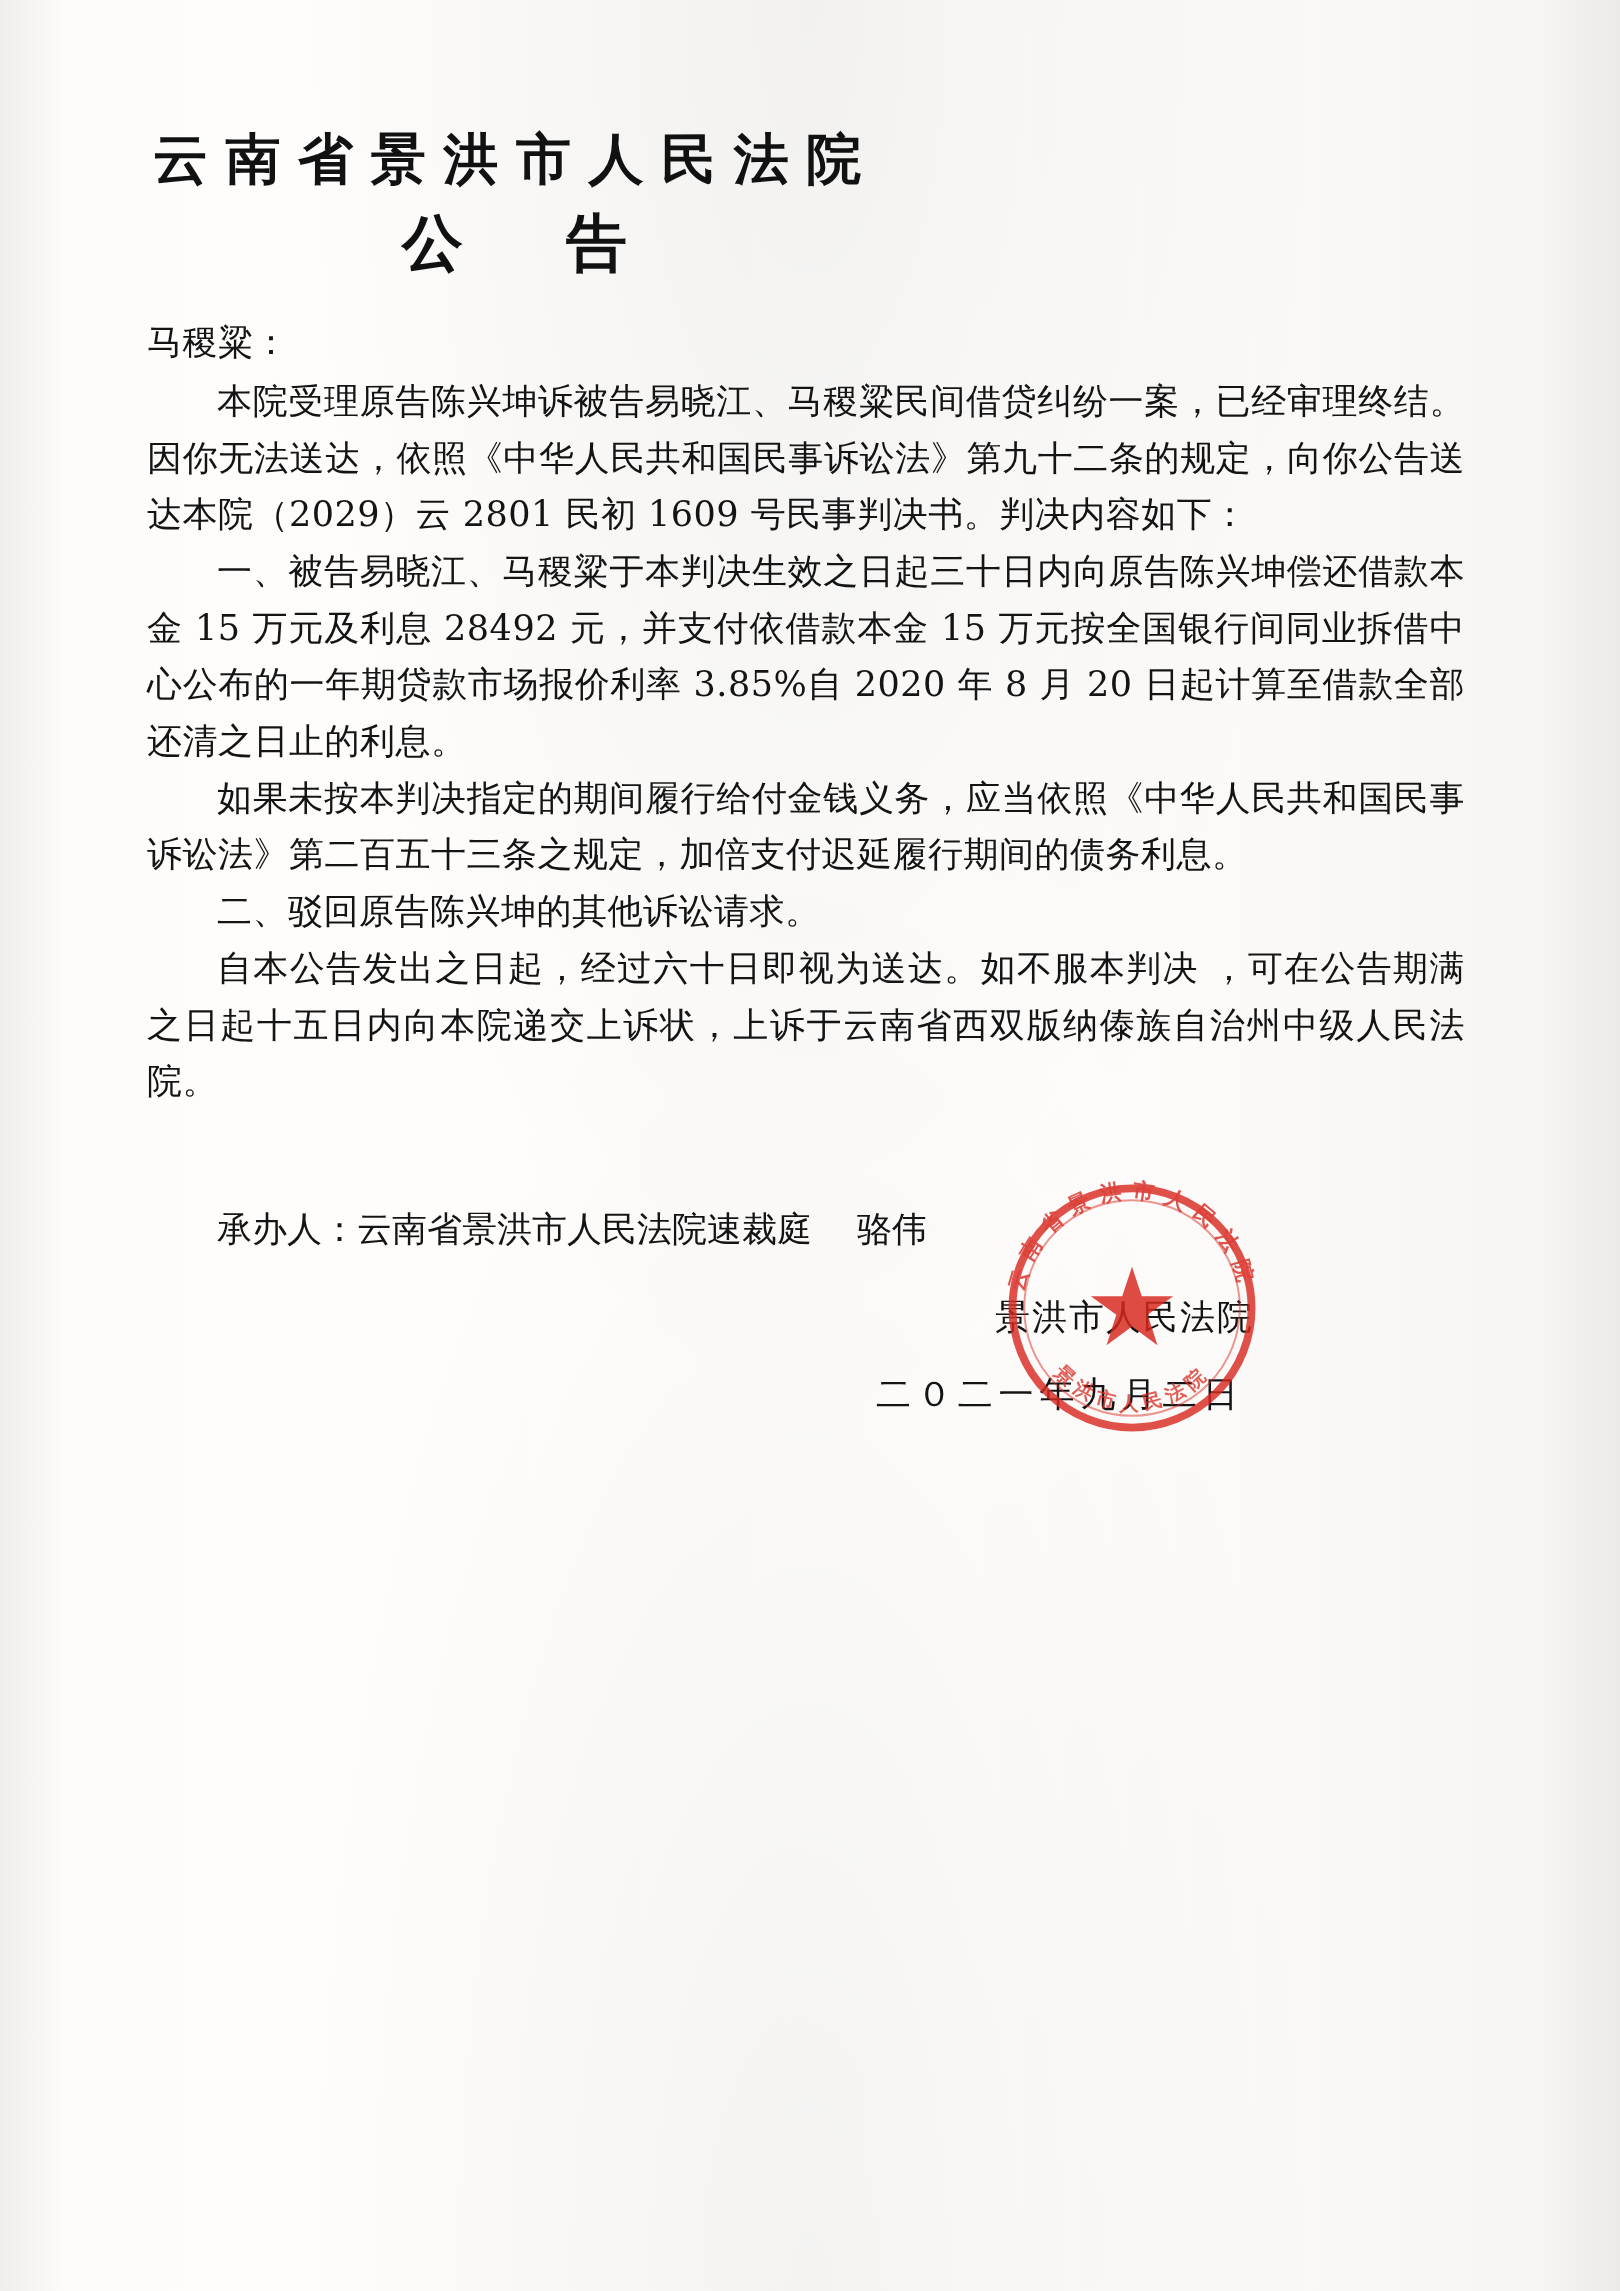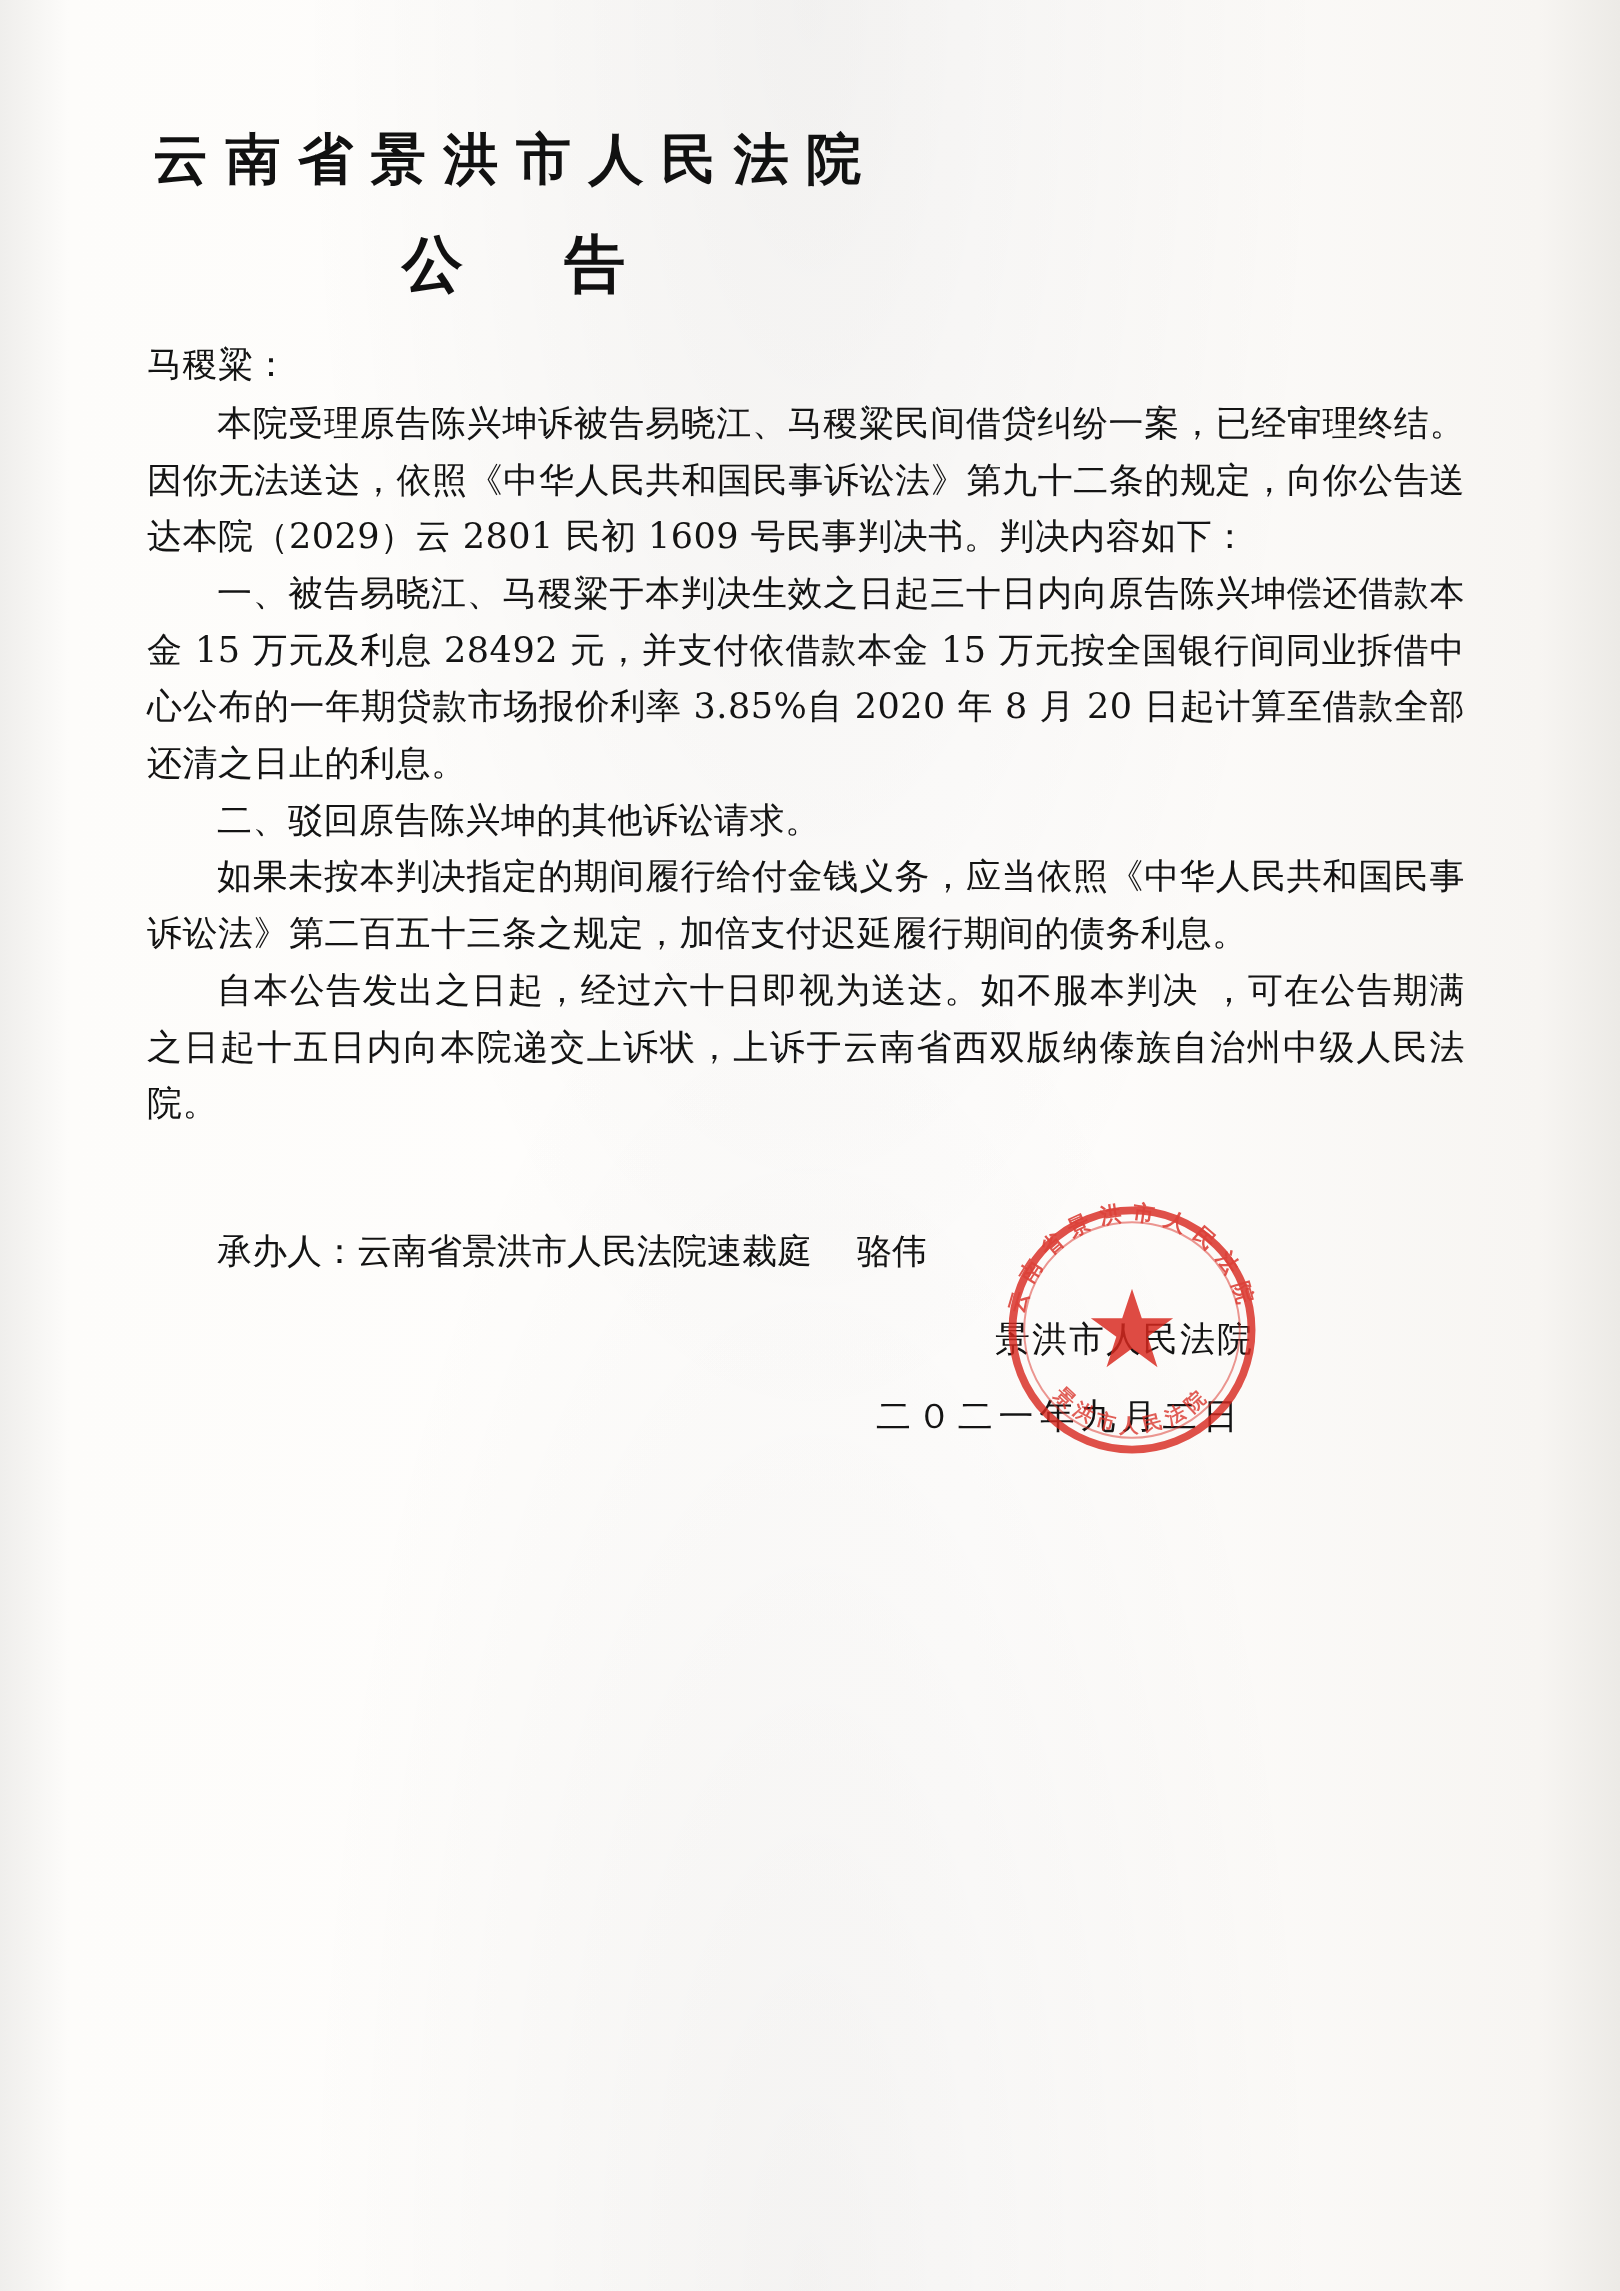--- a/index.html
+++ b/index.html
@@ -45,26 +45,26 @@
     font-size: 55px;
     font-weight: 700;
     letter-spacing: 17.6px;
     text-align: left;
     padding-left: 5.9px;
     color: #111;
     line-height: 1.2;
     white-space: nowrap;
   }
   .doc-type {
-    font-family: Liberation Serif, serif;
+    font-family: Liberation Sans, sans-serif;
     font-size: 61px;
     font-weight: 700;
     letter-spacing: 43px;
     color: #111;
-    margin-top: 35px;
+    margin-top: 13px;
     margin-left: 255px;
     line-height: 1.25;
   }
 
   
   .body-block {
     margin-top: 33px;
     font-size: 35px;
     line-height: 1.62;
     color: #141414;
@@ -131,23 +131,23 @@
 
     <div class="doc-type">公  告</div>
 
     <div class="body-block">
       <div class="addressee">马稷粱：</div>
 
       <p class="para">本院受理原告陈兴坤诉被告易晓江、马稷粱民间借贷纠纷一案，已经审理终结。因你无法送达，依照《中华人民共和国民事诉讼法》第九十二条的规定，向你公告送达本院（2029）云 2801 民初 1609 号民事判决书。判决内容如下：</p>
 
       <p class="para">一、被告易晓江、马稷粱于本判决生效之日起三十日内向原告陈兴坤偿还借款本金 15 万元及利息 28492 元，并支付依借款本金 15 万元按全国银行间同业拆借中心公布的一年期贷款市场报价利率 3.85%自 2020 年 8 月 20 日起计算至借款全部还清之日止的利息。</p>
 
+      <p class="para">如果未按本判决指定的期间履行给付金钱义务，应当依照《中华人民共和国民事诉讼法》第二百五十三条之规定，加倍支付迟延履行期间的债务利息。</p>
+
       <p class="para">二、驳回原告陈兴坤的其他诉讼请求。</p>
-
-      <p class="para">如果未按本判决指定的期间履行给付金钱义务，应当依照《中华人民共和国民事诉讼法》第二百五十三条之规定，加倍支付迟延履行期间的债务利息。</p>
 
 
       <p class="para">自本公告发出之日起，经过六十日即视为送达。如不服本判决 ，可在公告期满之日起十五日内向本院递交上诉状，上诉于云南省西双版纳傣族自治州中级人民法院。</p>
     </div>
 
     <div class="sign-area">
       <div class="handler-line">
         <span>承办人：云南省景洪市人民法院速裁庭</span><span class="handler-name">骆伟</span>
       </div>
 

